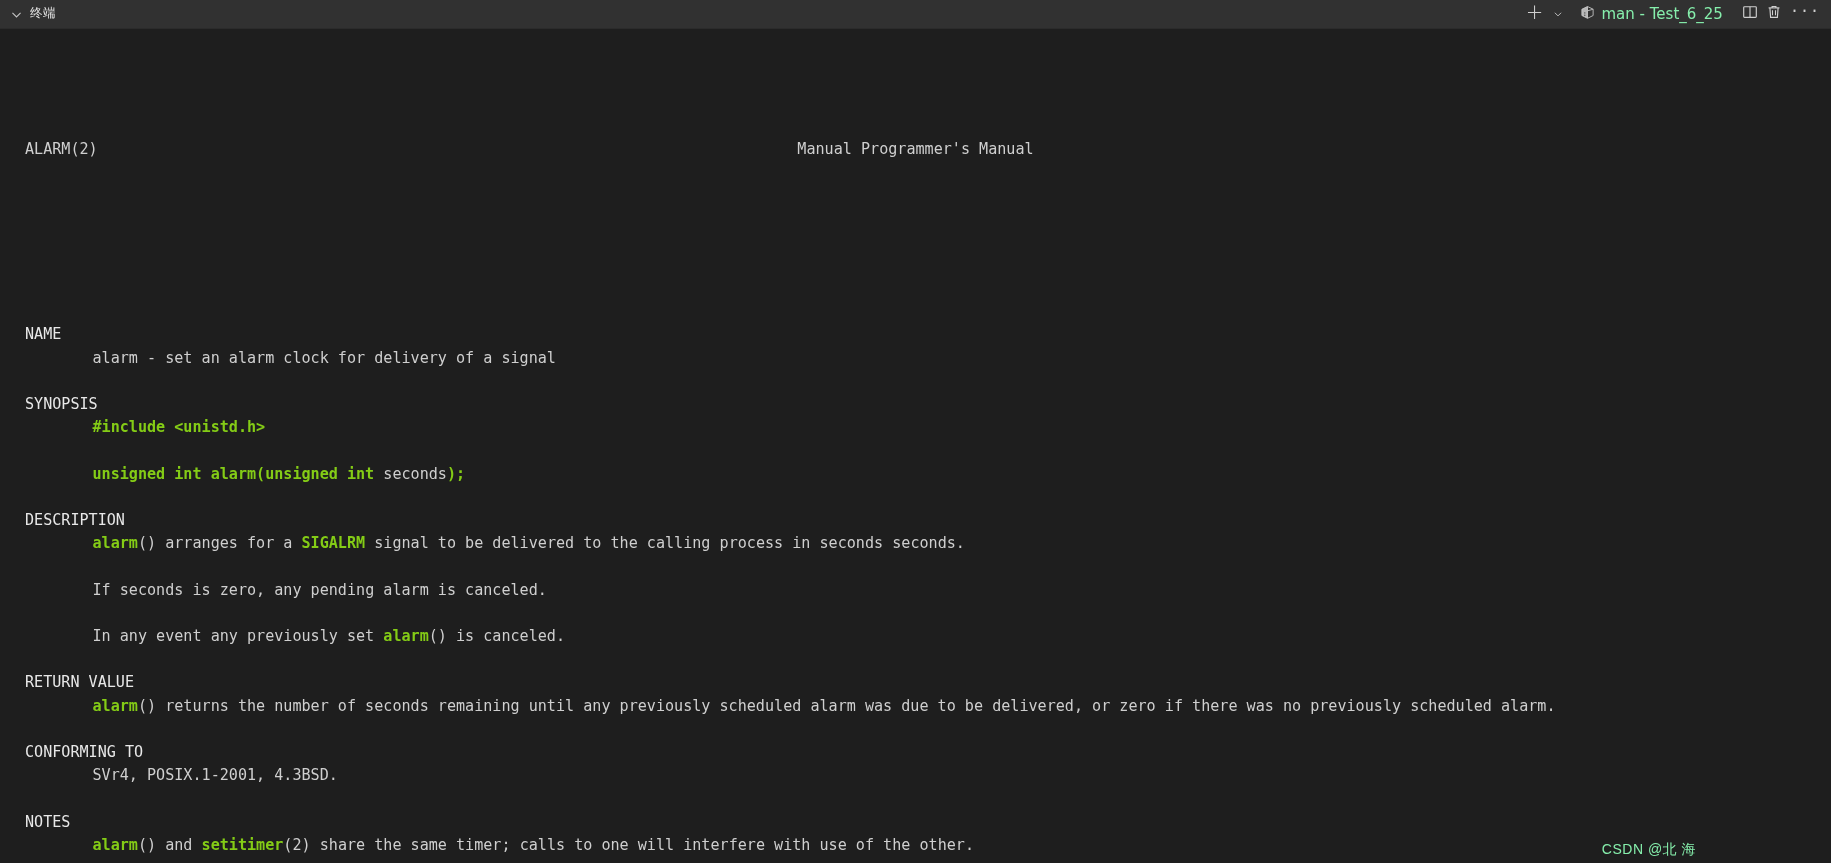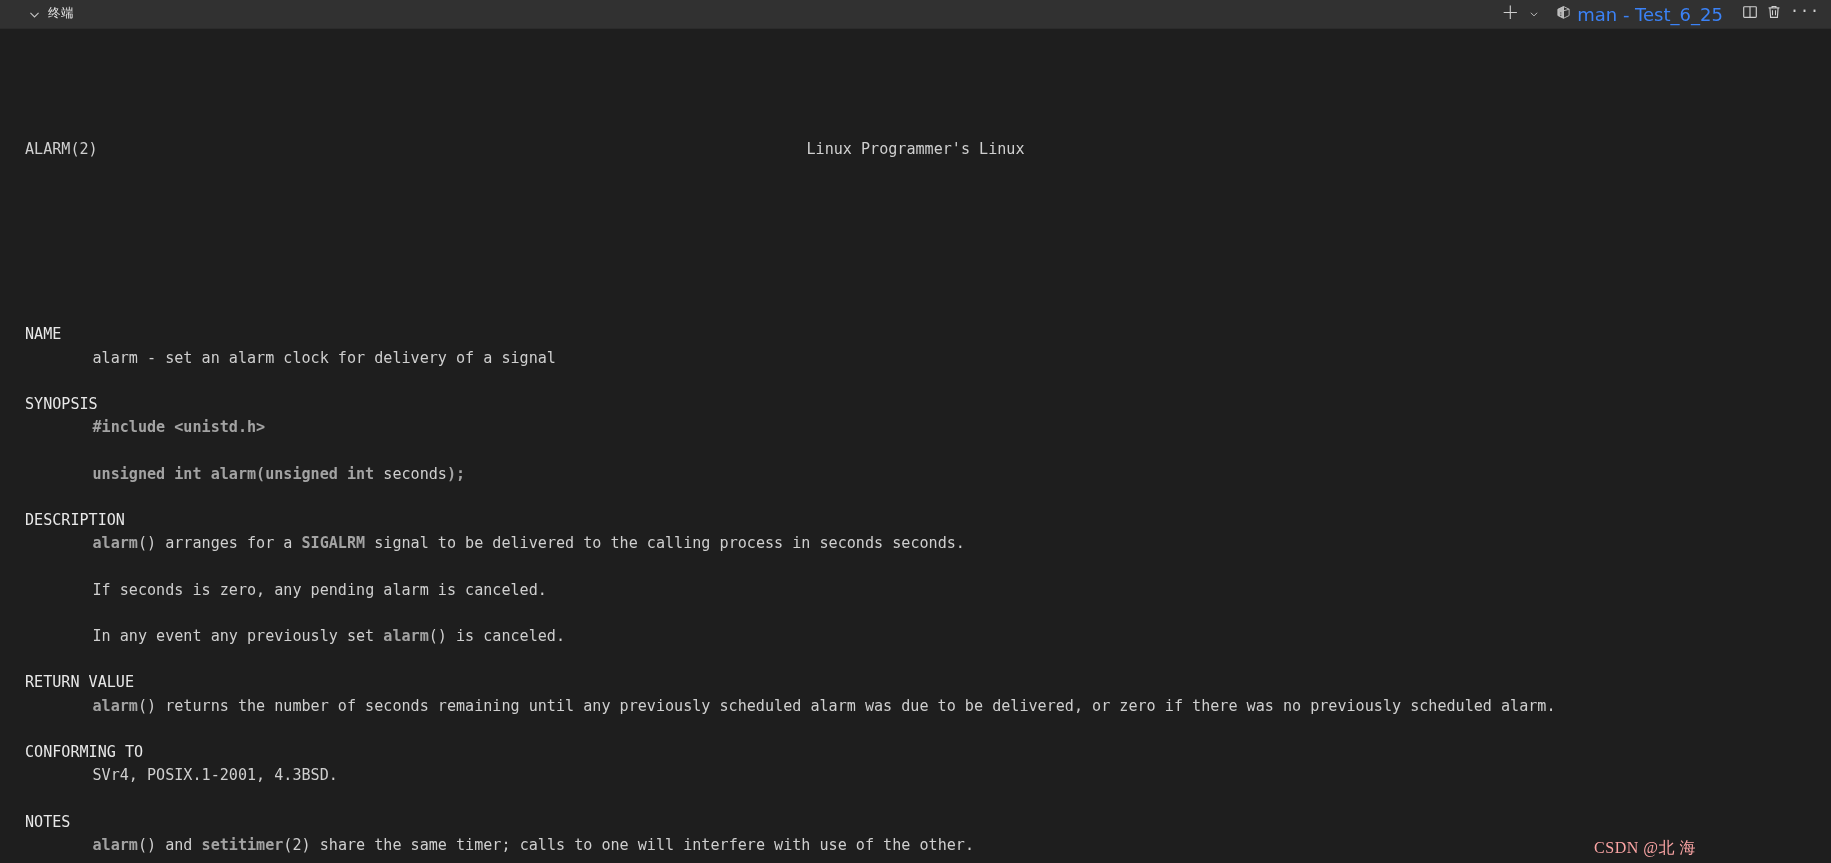--- a/index.html
+++ b/index.html
@@ -15,21 +15,21 @@
   }
 
   
   .panel-header {
     height: 29px;
     background: #313131;
     border-bottom: 1px solid #2b2b2b;
     display: flex;
     align-items: center;
     justify-content: space-between;
-    padding: 0 8px 0 24px;
+    padding: 0 8px 0 6px;
     box-sizing: border-box;
     position: relative;
   }
   .panel-header-left {
     display: flex;
     align-items: center;
     gap: 4px;
   }
   .chevron-toggle {
     width: 20px;
@@ -80,22 +80,22 @@
     display: flex;
     align-items: center;
     gap: 6px;
     height: 22px;
     padding: 0 6px 0 4px;
     margin-left: 4px;
     border-radius: 3px;
   }
   .terminal-tab-label {
     font-family: "DejaVu Sans", sans-serif;
-    font-size: 18px;
-    color: #3b82f6;
+    font-size: 15px;
+    color: #86efac;
     white-space: nowrap;
   }
   .tb-sep {
     width: 6px;
   }
   .tb-dots {
     font-size: 15px;
     letter-spacing: 1px;
     color: #cfcfcf;
     line-height: 1;
@@ -115,44 +115,44 @@
   .man {
     position: relative;
     font-family: "DejaVu Sans Mono", monospace;
     font-size: 15.1px;
     line-height: 23.2px;
     color: #cfcfcf;
     white-space: pre;
     padding-left: 25px;
     letter-spacing: 0px;
   }
-  .man .b { font-weight: bold; color: #a3a3a3; }
+  .man .b { font-weight: bold; color: #84cc16; }
   .man .u { text-underline-offset: 2px; }
   .hdr { font-weight: normal; color: #e8e8e8; }
   .blank { height: 23.2px; }
 
   
   .tri {
     display: flex;
     width: 1781px;
     white-space: pre;
   }
   .tri .l { flex: 0 0 auto; }
   .tri .c { flex: 1 1 auto; text-align: center; }
   .tri .r { flex: 0 0 auto; }
 
   .indent { padding-left: 67.5px; }
 
   .watermark {
     position: absolute;
     right: 18px;
     bottom: 4px;
-    font-family: Liberation Serif, serif;
-    font-size: 16px;
-    color: #fca5a5;
+    font-family: Liberation Sans, sans-serif;
+    font-size: 14px;
+    color: #86efac;
     letter-spacing: 0.5px;
   }
 </style>
 </head>
 <body>
 
 <div class="panel-header">
   <div class="panel-header-left">
     <div class="chevron-toggle">
       <svg width="13" height="13" viewBox="0 0 16 16" aria-hidden="true">
@@ -212,21 +212,21 @@
     </div>
   </div>
 </div>
 
 <div class="terminal">
   <div class="man">
 
     
     <div class="tri">
       <span class="l">ALARM(2)</span>
-      <span class="c">Linux Programmer's Linux</span>
+      <span class="c">Manual Programmer's Manual</span>
       <span class="r">ALARM(2)</span>
     </div>
     <div class="blank"></div>
 
     
     <div id="sections"><div class="hdr">NAME</div><div class="indent"><span>alarm - set an alarm clock for delivery of a signal</span></div><div class="blank"></div><div class="hdr">SYNOPSIS</div><div class="indent"><span class="b">#include &lt;unistd.h&gt;</span></div><div class="blank"></div><div class="indent"><span class="b">unsigned int alarm(unsigned int </span><span class="u">seconds</span><span class="b">);</span></div><div class="blank"></div><div class="hdr">DESCRIPTION</div><div class="indent"><span class="b">alarm</span><span>() arranges for a </span><span class="b">SIGALRM</span><span> signal to be delivered to the calling process in </span><span class="u">seconds</span><span> seconds.</span></div><div class="blank"></div><div class="indent"><span>If </span><span class="u">seconds</span><span> is zero, any pending alarm is canceled.</span></div><div class="blank"></div><div class="indent"><span>In any event any previously set </span><span class="b">alarm</span><span>() is canceled.</span></div><div class="blank"></div><div class="hdr">RETURN VALUE</div><div class="indent"><span class="b">alarm</span><span>() returns the number of seconds remaining until any previously scheduled alarm was due to be delivered, or zero if there was no previously scheduled alarm.</span></div><div class="blank"></div><div class="hdr">CONFORMING TO</div><div class="indent"><span>SVr4, POSIX.1-2001, 4.3BSD.</span></div><div class="blank"></div><div class="hdr">NOTES</div><div class="indent"><span class="b">alarm</span><span>() and </span><span class="b">setitimer</span><span>(2) share the same timer; calls to one will interfere with use of the other.</span></div><div class="blank"></div></div>
 
     
     
     

